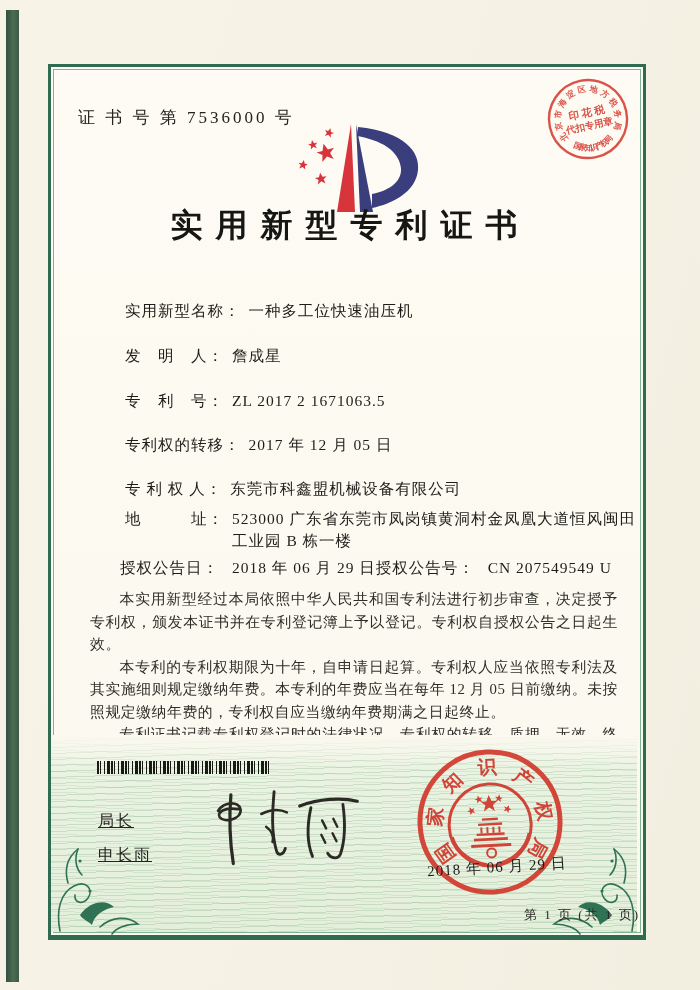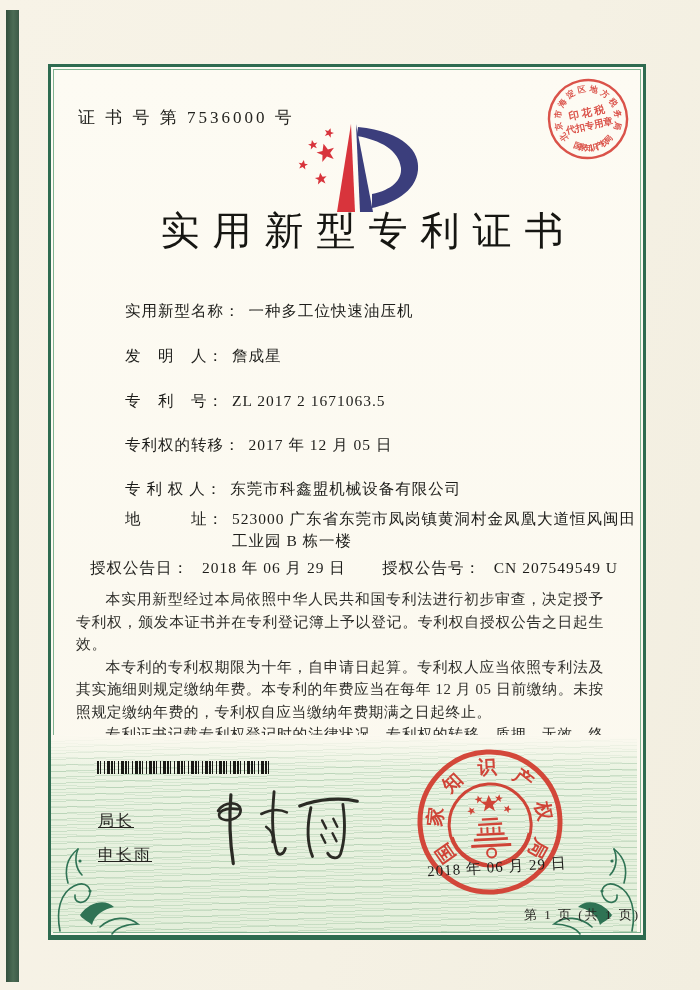--- a/index.html
+++ b/index.html
@@ -10,28 +10,28 @@
   .spine{position:absolute;left:6px;top:10px;width:13px;height:972px;
          background:linear-gradient(90deg,#33503e,#4b6c54 55%,#3c5a47);}
   .frame{position:absolute;left:48px;top:64px;width:592px;height:868px;
          border:3px solid #2e6b50;border-bottom-width:5px;
          background:linear-gradient(#fdfbf3,#fbf8ee);}
   .frame::before{content:"";position:absolute;inset:2px;border:1px solid #7fb391;pointer-events:none;}
   .cert-no{position:absolute;left:78px;top:106px;font-size:17px;letter-spacing:3px;color:#23231f;}
   .logo{position:absolute;left:280px;top:112px;}
   .tax-stamp{position:absolute;left:546px;top:77px;transform:rotate(-12deg);opacity:.92;}
   .title{position:absolute;left:48px;top:204px;width:592px;text-align:center;
-         font-size:39px;font-weight:400;letter-spacing:13px;text-indent:13px;color:#161612;padding-left:18px;}
+         font-size:32px;font-weight:700;letter-spacing:13px;text-indent:13px;color:#161612;}
   .field{position:absolute;left:90px;width:528px;font-size:15.5px;color:#1d1d1a;letter-spacing:1px;line-height:22px;display:flex;margin-left:35px;}
   .field .lbl{white-space:nowrap;margin-right:8px;flex:none;}
   .field .val{max-width:452px;}
-  .grant-row{position:absolute;left:90px;top:558px;width:528px;display:flex;justify-content:space-between;
+  .grant-row{position:absolute;left:102px;top:558px;width:528px;display:flex;justify-content:center;
              font-size:15.5px;color:#1d1d1a;letter-spacing:1px;}
   .grant-row .lbl{margin-right:8px;}
-  .paras{position:absolute;left:76px;top:588px;width:528px;font-size:14.8px;line-height:22.5px;
+  .paras{position:absolute;left:90px;top:588px;width:528px;font-size:14.8px;line-height:22.5px;
          color:#2e2e2a;letter-spacing:.6px;text-align:justify;}
   .paras p{margin:0;text-indent:2em;}
   .wave-zone{position:absolute;left:51px;top:735px;width:586px;height:197px;
      background:
        repeating-linear-gradient(178deg,rgba(110,165,120,.26) 0 1px,rgba(0,0,0,0) 1px 6px),
        repeating-linear-gradient(182deg,rgba(110,165,120,.16) 0 1px,rgba(0,0,0,0) 1px 7px),
        linear-gradient(#ecf4e4,#e4efdb);}
   .wave-zone .fade{position:absolute;left:0;top:0;width:100%;height:34px;
        background:linear-gradient(#fcf9f0,rgba(252,249,240,0));}
   .barcode{position:absolute;left:97px;top:761px;width:174px;height:13px;

